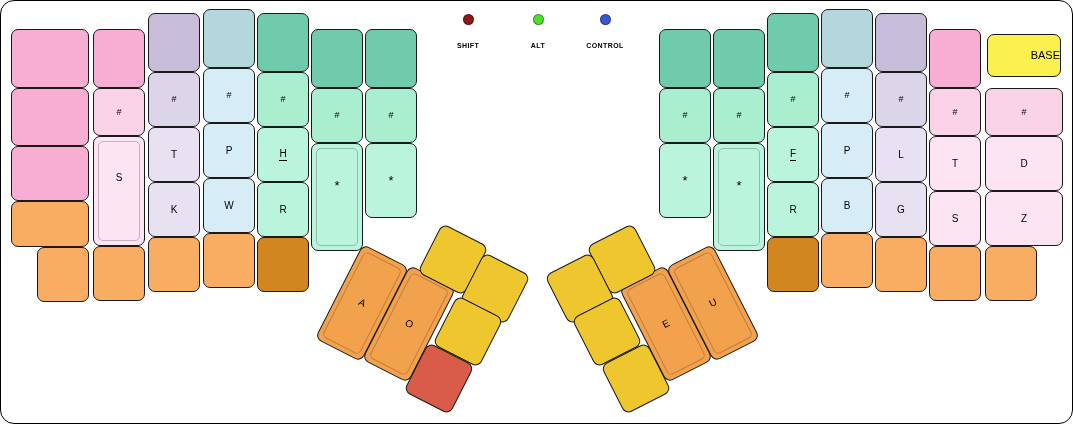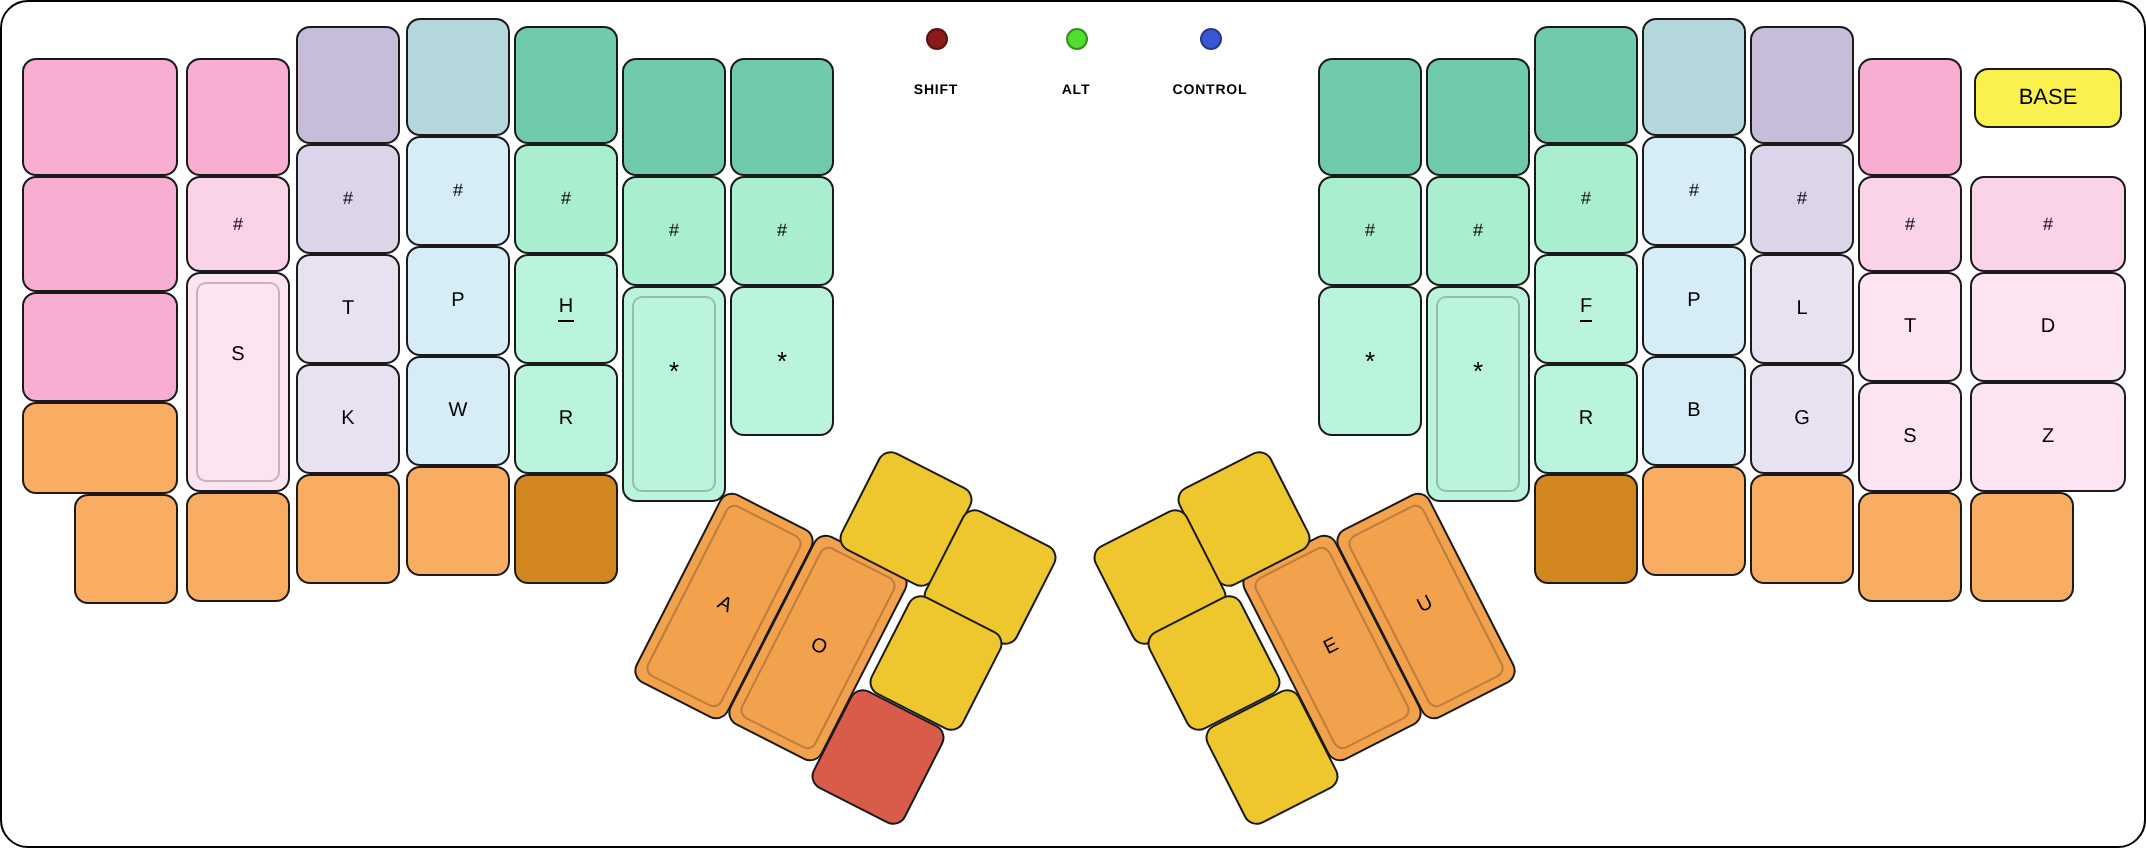--- a/index.html
+++ b/index.html
@@ -148,21 +148,21 @@
       <div class="key" style="left: 928px; top: 87px; width: 52px; height: 48px; background: rgb(251, 211, 233);">
         <span class="klabel" style="font-size: 9px;">#</span>
       </div>
       <div class="key" style="left: 928px; top: 135px; width: 52px; height: 55px; background: rgb(253, 228, 242);">
         <span class="klabel">T</span>
       </div>
       <div class="key" style="left: 928px; top: 190px; width: 52px; height: 55px; background: rgb(253, 228, 242);">
         <span class="klabel">S</span>
       </div>
       <div class="key" style="left: 928px; top: 245px; width: 52px; height: 55px; background: rgb(249, 173, 98);"></div>
-      <div class="key strong" style="left: 986px; top: 33px; width: 74px; height: 30px; background: rgb(251, 241, 78);">
+      <div class="key strong" style="left: 986px; top: 33px; width: 74px; height: 43px; background: rgb(251, 241, 78); justify-content: flex-end;">
         <span class="klabel" style="font-size: 11px;">BASE</span>
       </div>
       <div class="key" style="left: 984px; top: 87px; width: 78px; height: 48px; background: rgb(251, 211, 233);">
         <span class="klabel" style="font-size: 9px;">#</span>
       </div>
       <div class="key" style="left: 984px; top: 135px; width: 78px; height: 55px; background: rgb(253, 228, 242);">
         <span class="klabel">D</span>
       </div>
       <div class="key" style="left: 984px; top: 190px; width: 78px; height: 55px; background: rgb(253, 228, 242);">
         <span class="klabel">Z</span>

